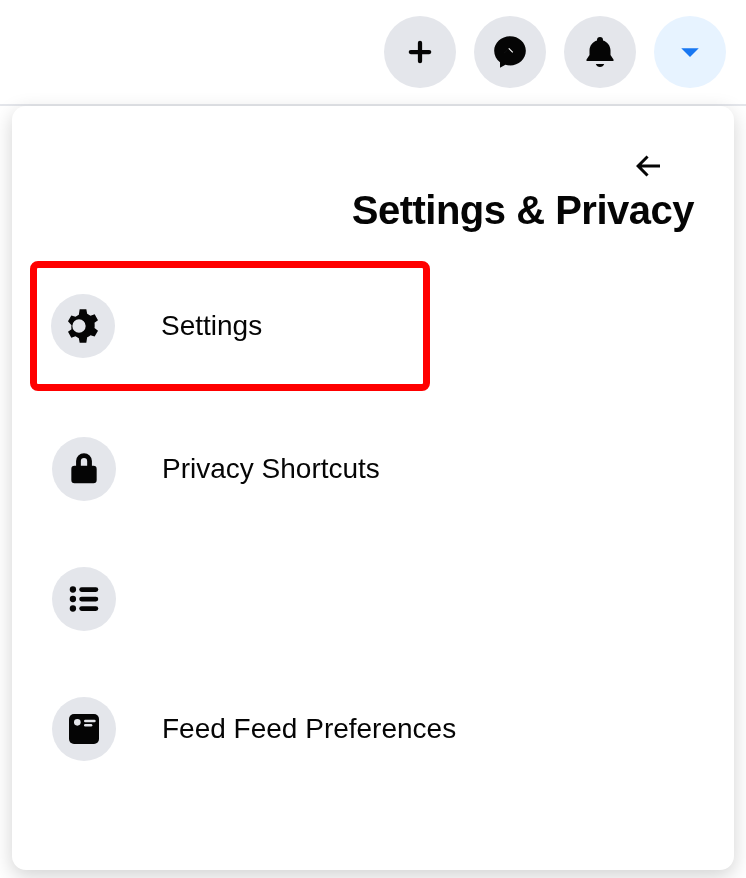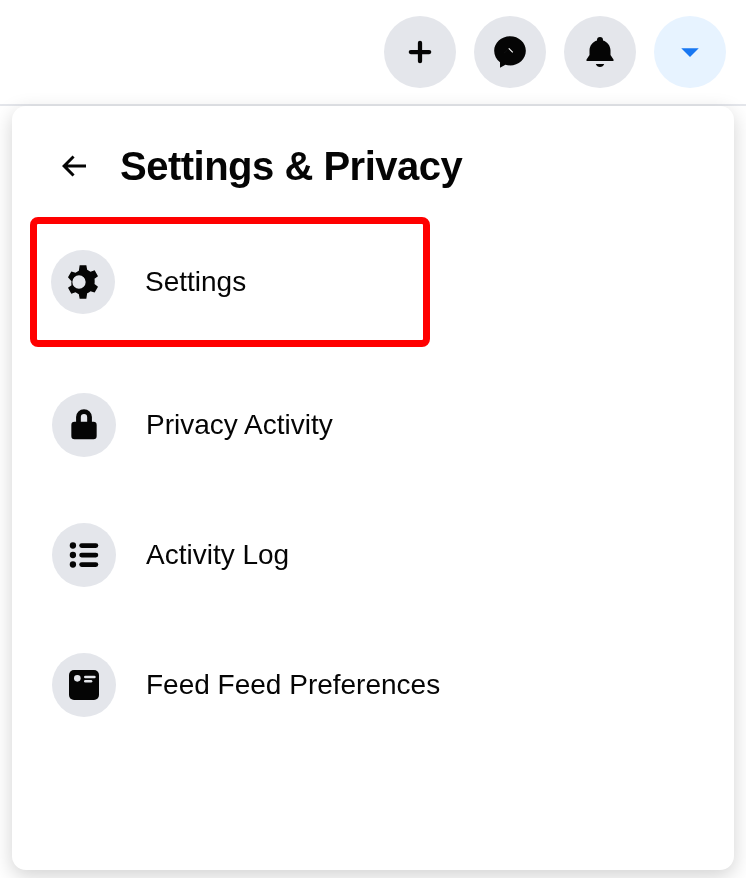--- a/index.html
+++ b/index.html
@@ -39,22 +39,23 @@
       left: 12px;
       right: 12px;
       bottom: 8px;
       background: #fff;
       border-radius: 14px;
       box-shadow: 0 6px 20px rgba(0,0,0,0.18);
       padding: 28px 24px;
     }
     .panel-header {
       display: flex;
-      align-items: flex-start;
+      align-items: flex-end;
       padding: 10px 16px 28px 16px;
+      flex-direction: column;
     }
     .back-btn {
       width: 44px;
       height: 44px;
       display: flex;
       align-items: center;
       justify-content: center;
       cursor: pointer;
       margin-right: 24px;
     }
@@ -91,20 +92,21 @@
       display: flex;
       align-items: center;
       justify-content: center;
       margin-right: 30px;
       flex-shrink: 0;
     }
     .menu-label {
       font-size: 28px;
       font-weight: 500;
       color: #050505;
+      margin-left: 16px;
     }
     svg { display: block; }
   </style>
 </head>
 <body>
 
 <div class="top-bar">
   <div class="top-icon-btn">
     <svg width="34" height="34" viewBox="0 0 24 24">
         <path fill="#050505" d="M12 4a1.5 1.5 0 0 1 1.5 1.5V10.5h5a1.5 1.5 0 0 1 0 3h-5V18.5a1.5 1.5 0 0 1-3 0V13.5h-5a1.5 1.5 0 0 1 0-3h5V5.5A1.5 1.5 0 0 1 12 4z"></path>
@@ -149,35 +151,34 @@
       <div class="menu-label">Settings</div>
     </div>
 
 
     <div class="menu-item">
       <div class="menu-icon">
         <svg width="38" height="38" viewBox="0 0 24 24">
             <path fill="#050505" d="M12 2a5 5 0 0 1 5 5v3h1a2 2 0 0 1 2 2v7a2 2 0 0 1-2 2H6a2 2 0 0 1-2-2v-7a2 2 0 0 1 2-2h1V7a5 5 0 0 1 5-5zm0 3a2 2 0 0 0-2 2v3h4V7a2 2 0 0 0-2-2z"></path>
           </svg>
       </div>
-      <div class="menu-label">Privacy Activity</div>
+      <div class="menu-label">Privacy Shortcuts</div>
     </div>
 
     <div class="menu-item">
       <div class="menu-icon">
         <svg width="38" height="38" viewBox="0 0 24 24">
             <circle fill="#050505" cx="5" cy="6" r="2"></circle>
             <circle fill="#050505" cx="5" cy="12" r="2"></circle>
             <circle fill="#050505" cx="5" cy="18" r="2"></circle>
             <rect fill="#050505" x="9" y="4.5" width="12" height="3" rx="1.5"></rect>
             <rect fill="#050505" x="9" y="10.5" width="12" height="3" rx="1.5"></rect>
             <rect fill="#050505" x="9" y="16.5" width="12" height="3" rx="1.5"></rect>
           </svg>
       </div>
-      <div class="menu-label">Activity Log</div>
     </div>
 
     <div class="menu-item">
       <div class="menu-icon">
         <svg width="40" height="40" viewBox="0 0 24 24">
             <rect fill="#050505" x="3" y="3" width="18" height="18" rx="3"></rect>
             <circle fill="#e4e6eb" cx="8" cy="8" r="2"></circle>
             <rect fill="#e4e6eb" x="12" y="6.5" width="7" height="1.5" rx="0.75"></rect>
             <rect fill="#e4e6eb" x="12" y="9" width="5" height="1.5" rx="0.75"></rect>
           </svg>

